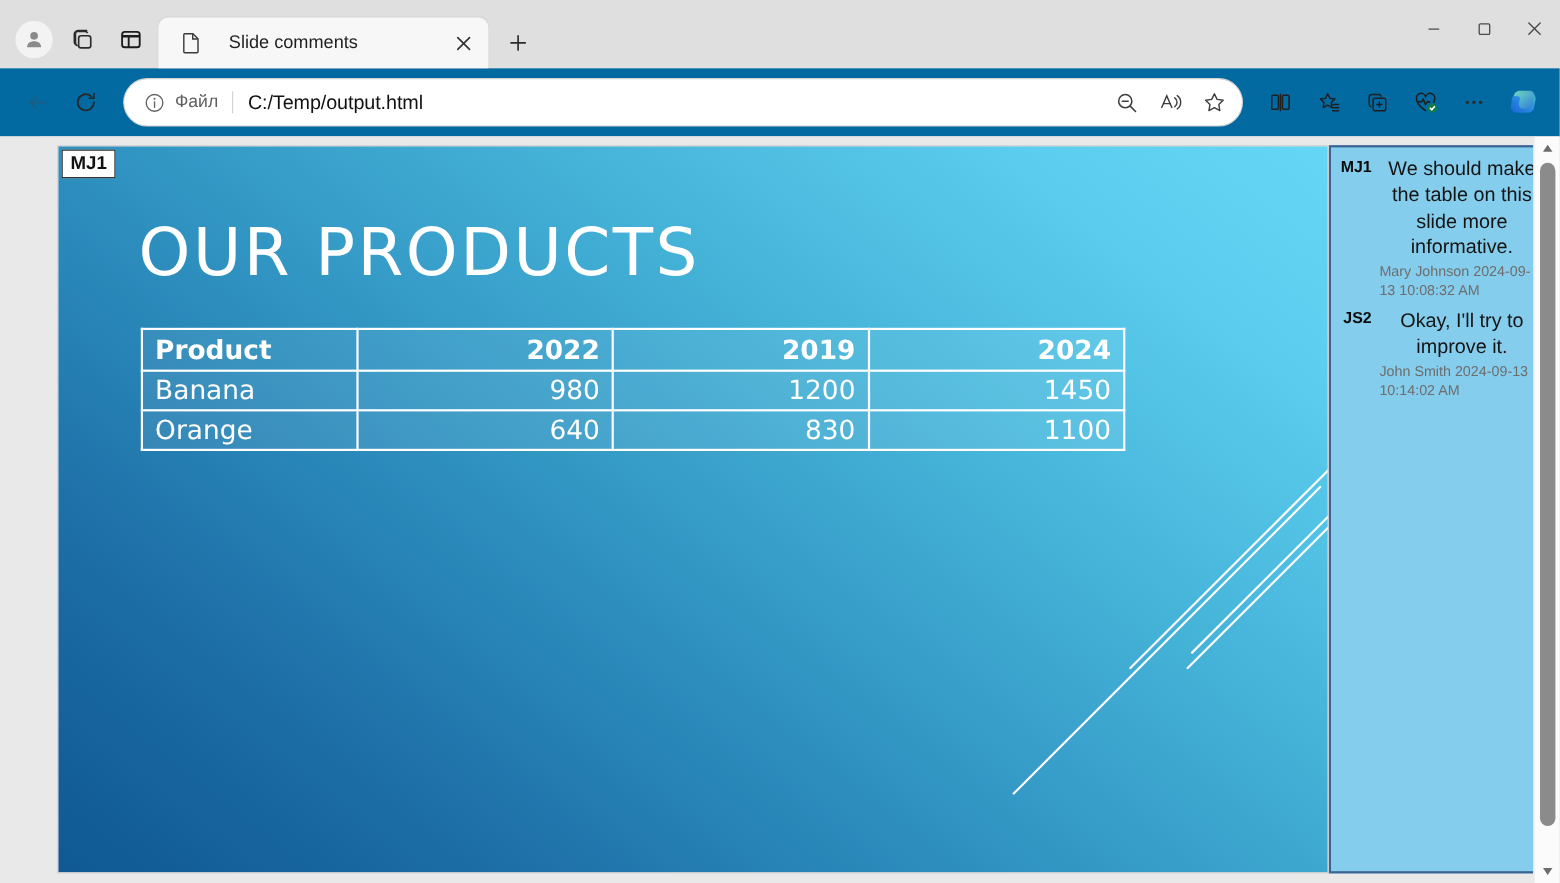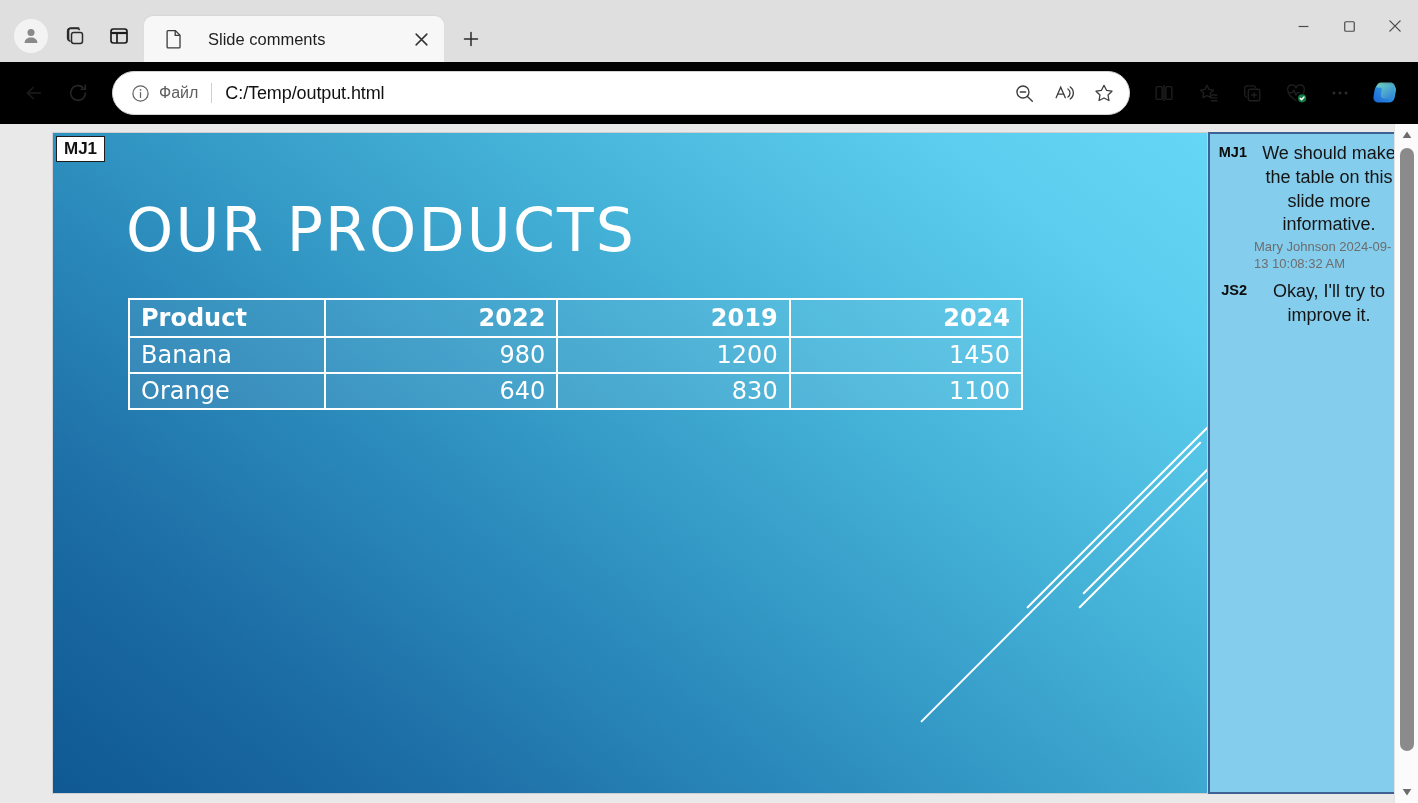--- a/index.html
+++ b/index.html
@@ -84,21 +84,21 @@
   .wbtn {
     width: 46px; height: 52px;
     display: flex; align-items: center; justify-content: center;
     cursor: pointer;
   }
 
   
   .toolbar {
     height: 62px;
     flex: 0 0 62px;
-    background: #000000;
+    background: #0369a1;
     display: flex; align-items: center;
     padding: 0 12px 0 14px;
     gap: 4px;
   }
   .tbtn {
     width: 40px; height: 40px; border-radius: 6px;
     display: flex; align-items: center; justify-content: center;
     cursor: pointer; flex: 0 0 40px;
   }
   .tbtn.disabled { opacity: .38; cursor: default; }
@@ -548,20 +548,21 @@
             <div class="comment-body">
               <div class="comment-text">We should make the table on this slide more informative.</div>
               <div class="comment-meta">Mary Johnson 2024-09-13 10:08:32 AM</div>
             </div>
           </div>
 
           <div class="comment">
             <div class="comment-initials">JS2</div>
             <div class="comment-body">
               <div class="comment-text">Okay, I'll try to improve it.</div>
+              <div class="comment-meta">John Smith 2024-09-13 10:14:02 AM</div>
             </div>
           </div>
 
         </div>
       </div>
     </div>
 
     <div class="vscroll">
       <div class="sb-arrow">
         <svg width="10" height="8" viewBox="0 0 10 8" fill="#6c6c6c">

